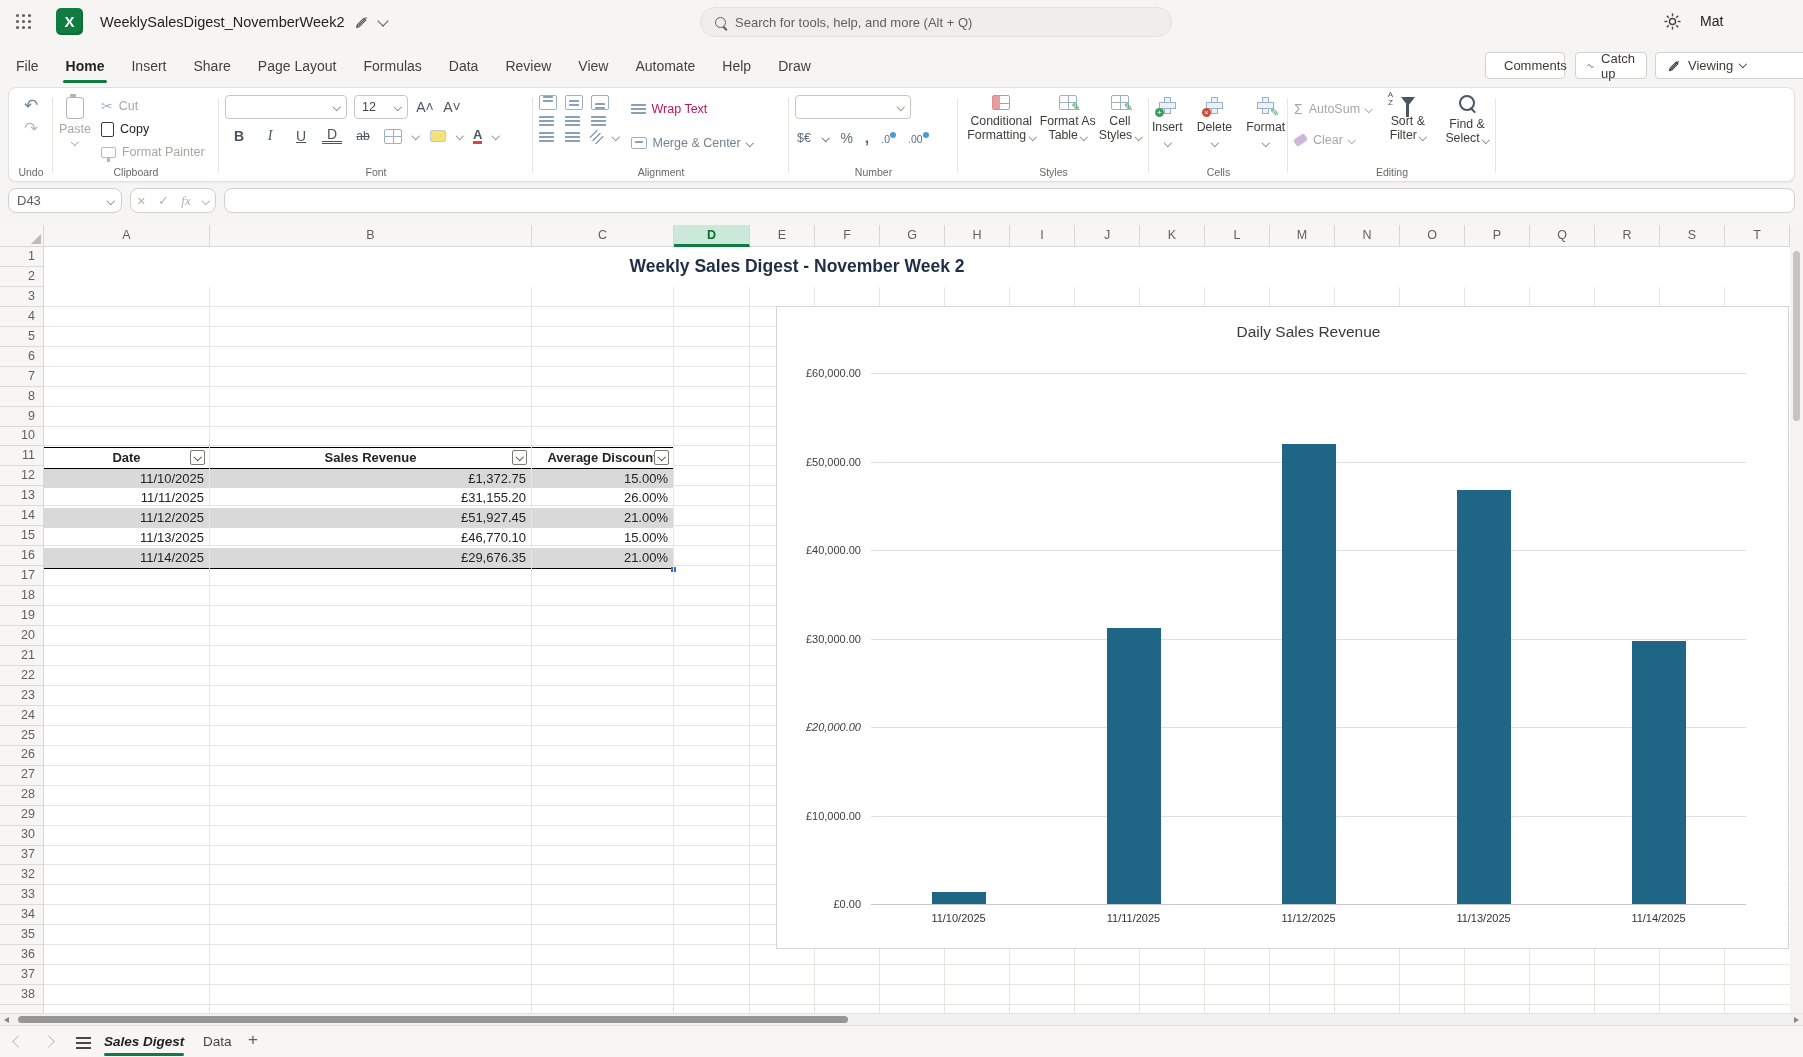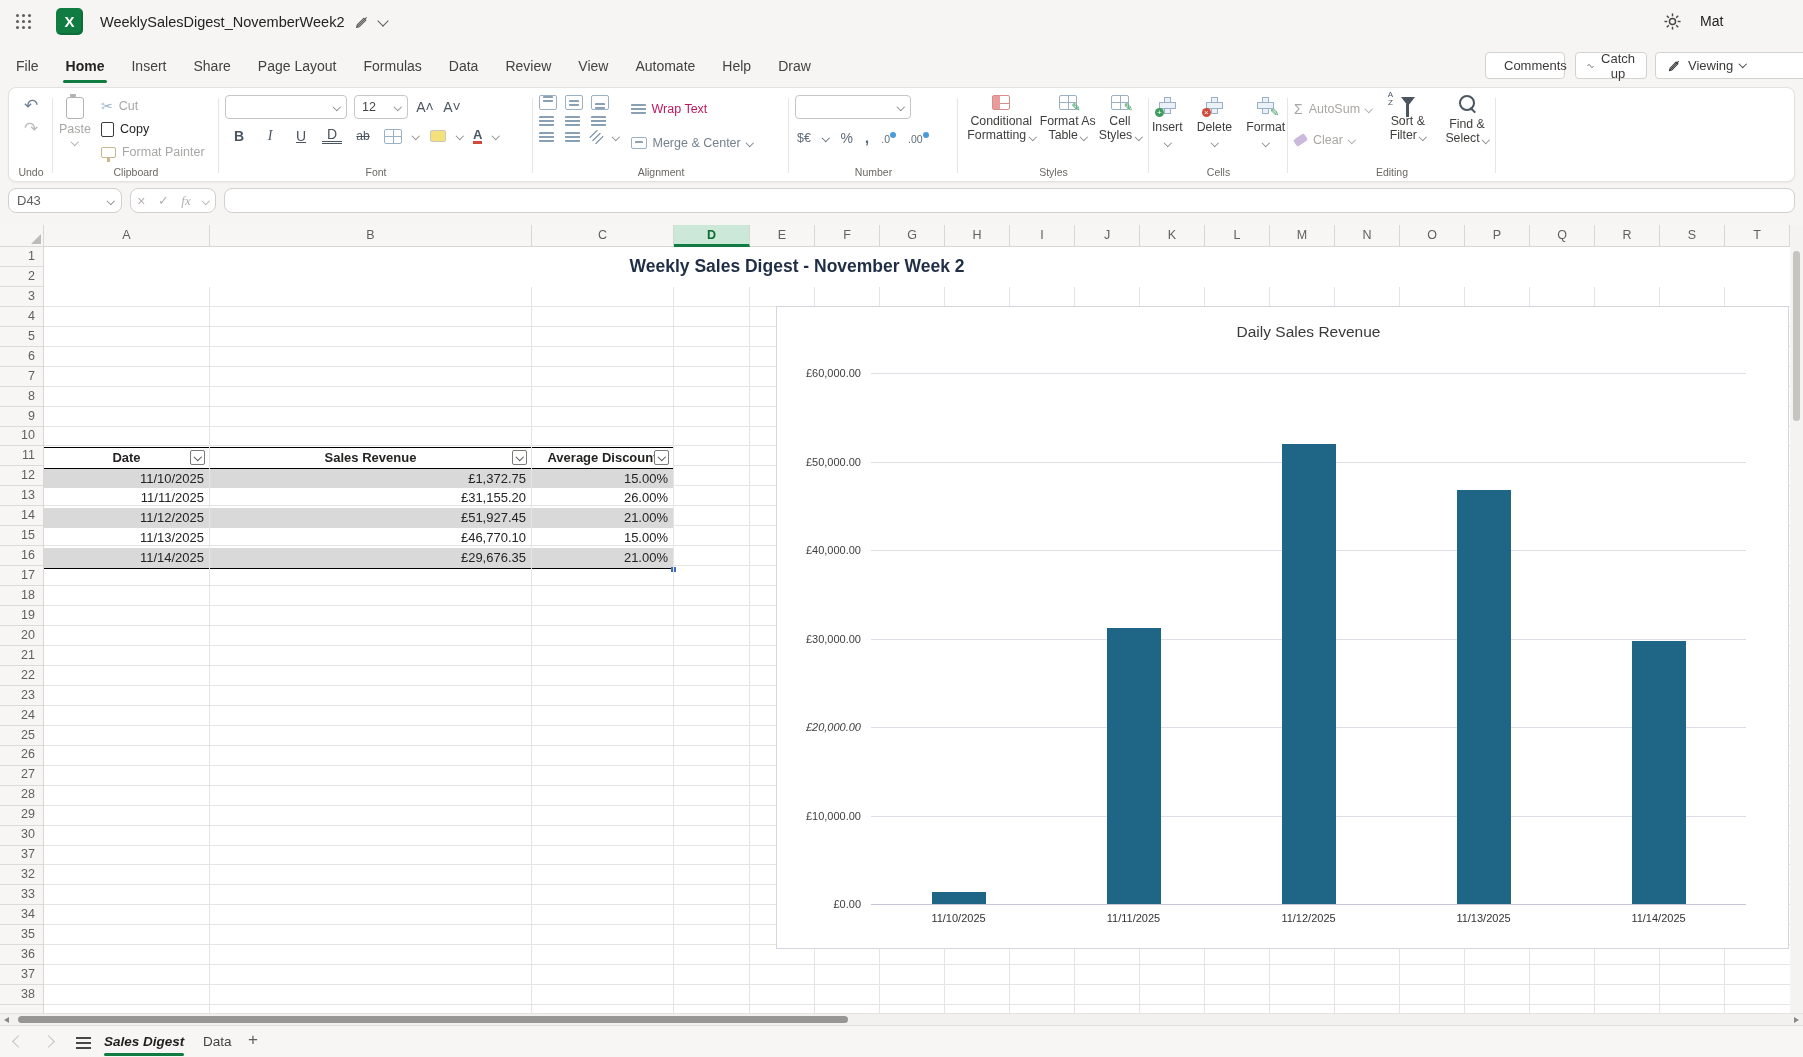--- a/index.html
+++ b/index.html
@@ -18,21 +18,21 @@
   #doc-title{font-size:14.5px;color:#242322;}
   .chev{display:inline-block;width:7px;height:7px;border-right:1.6px solid currentColor;border-bottom:1.6px solid currentColor;transform:rotate(45deg);}
   .chev.sm{width:4.5px;height:4.5px;border-width:1.3px;}
   #searchbox{position:absolute;left:700px;top:7px;width:472px;height:30px;border-radius:15px;background:#f0eeec;
     border:1px solid #e3e1de;display:flex;align-items:center;gap:9px;padding:0 14px;box-sizing:border-box;}
   #searchbox .ph{font-size:13px;color:#615f5d;}
   .mag{display:inline-block;width:9px;height:9px;border:1.6px solid #605e5c;border-radius:50%;position:relative;}
   .mag::after{content:'';position:absolute;left:8px;top:8px;width:5px;height:1.6px;background:#605e5c;transform:rotate(45deg);transform-origin:0 0;}
   #user-name{position:absolute;left:1700px;top:13px;font-size:14px;color:#242322;white-space:nowrap;}
   
-  #menubar{position:absolute;left:0;top:44px;width:1620px;height:43px;text-align:center;}
+  #menubar{position:absolute;left:0;top:44px;width:1620px;height:43px;}
   #menu-tabs{position:absolute;left:16px;top:0;height:43px;display:flex;gap:27px;align-items:stretch;}
   .mtab{position:relative;display:flex;align-items:center;font-size:14px;color:#444240;cursor:default;}
   .mtab.active{font-weight:700;color:#242322;}
   .mtab.active::after{content:'';position:absolute;left:-3px;right:-3px;bottom:4px;height:3px;border-radius:2px;background:var(--green,#107c41);}
   .pillbtn{position:absolute;top:8px;height:27px;background:#fff;border:1px solid #d4d2cf;border-radius:4px;
     display:flex;align-items:center;gap:7px;padding:0 11px;font-size:13px;color:#3b3a39;box-sizing:border-box;}
   
   #ribbon{position:absolute;left:8px;top:87px;width:1787px;height:95px;background:#fff;border:1px solid #e3e1df;
     border-radius:8px;box-shadow:0 1px 2px rgba(0,0,0,.05);display:flex;align-items:stretch;box-sizing:border-box;}
   .rgroup{position:relative;box-sizing:border-box;padding:7px 6px 18px 6px;flex:0 0 auto;}
@@ -131,20 +131,24 @@
     <div class="xicon">
         <span>X</span>
       </div>
     <div id="docrow">
       <span id="doc-title">WeeklySalesDigest_NovemberWeek2</span>
       <svg width="15" height="15" viewBox="0 0 16 16">
         <path d="M10.5 3.5l2 2-7 7-2.6.6.6-2.6z" fill="none" stroke="#5f5d5b" stroke-width="1.2"></path>
         <line x1="2.5" y1="13.5" x2="13.5" y2="2.5" stroke="#5f5d5b" stroke-width="1.2"></line>
       </svg>
       <span class="chev" style="color:#5f5d5b;margin-top:-3px;"></span>
+    </div>
+    <div id="searchbox">
+      <span class="mag"></span>
+      <span class="ph">Search for tools, help, and more (Alt + Q)</span>
     </div>
     <svg class="abs" style="left:1663px;top:12px;" width="19" height="19" viewBox="0 0 20 20">
       <circle cx="10" cy="10" r="3.2" fill="none" stroke="#484644" stroke-width="1.5"></circle>
       <g stroke="#484644" stroke-width="1.5">
         <line x1="10" y1="1.5" x2="10" y2="4.5"></line>
           <line x1="10" y1="15.5" x2="10" y2="18.5"></line>
         <line x1="1.5" y1="10" x2="4.5" y2="10"></line>
           <line x1="15.5" y1="10" x2="18.5" y2="10"></line>
         <line x1="4" y1="4" x2="6.1" y2="6.1"></line>
           <line x1="13.9" y1="13.9" x2="16" y2="16"></line>

